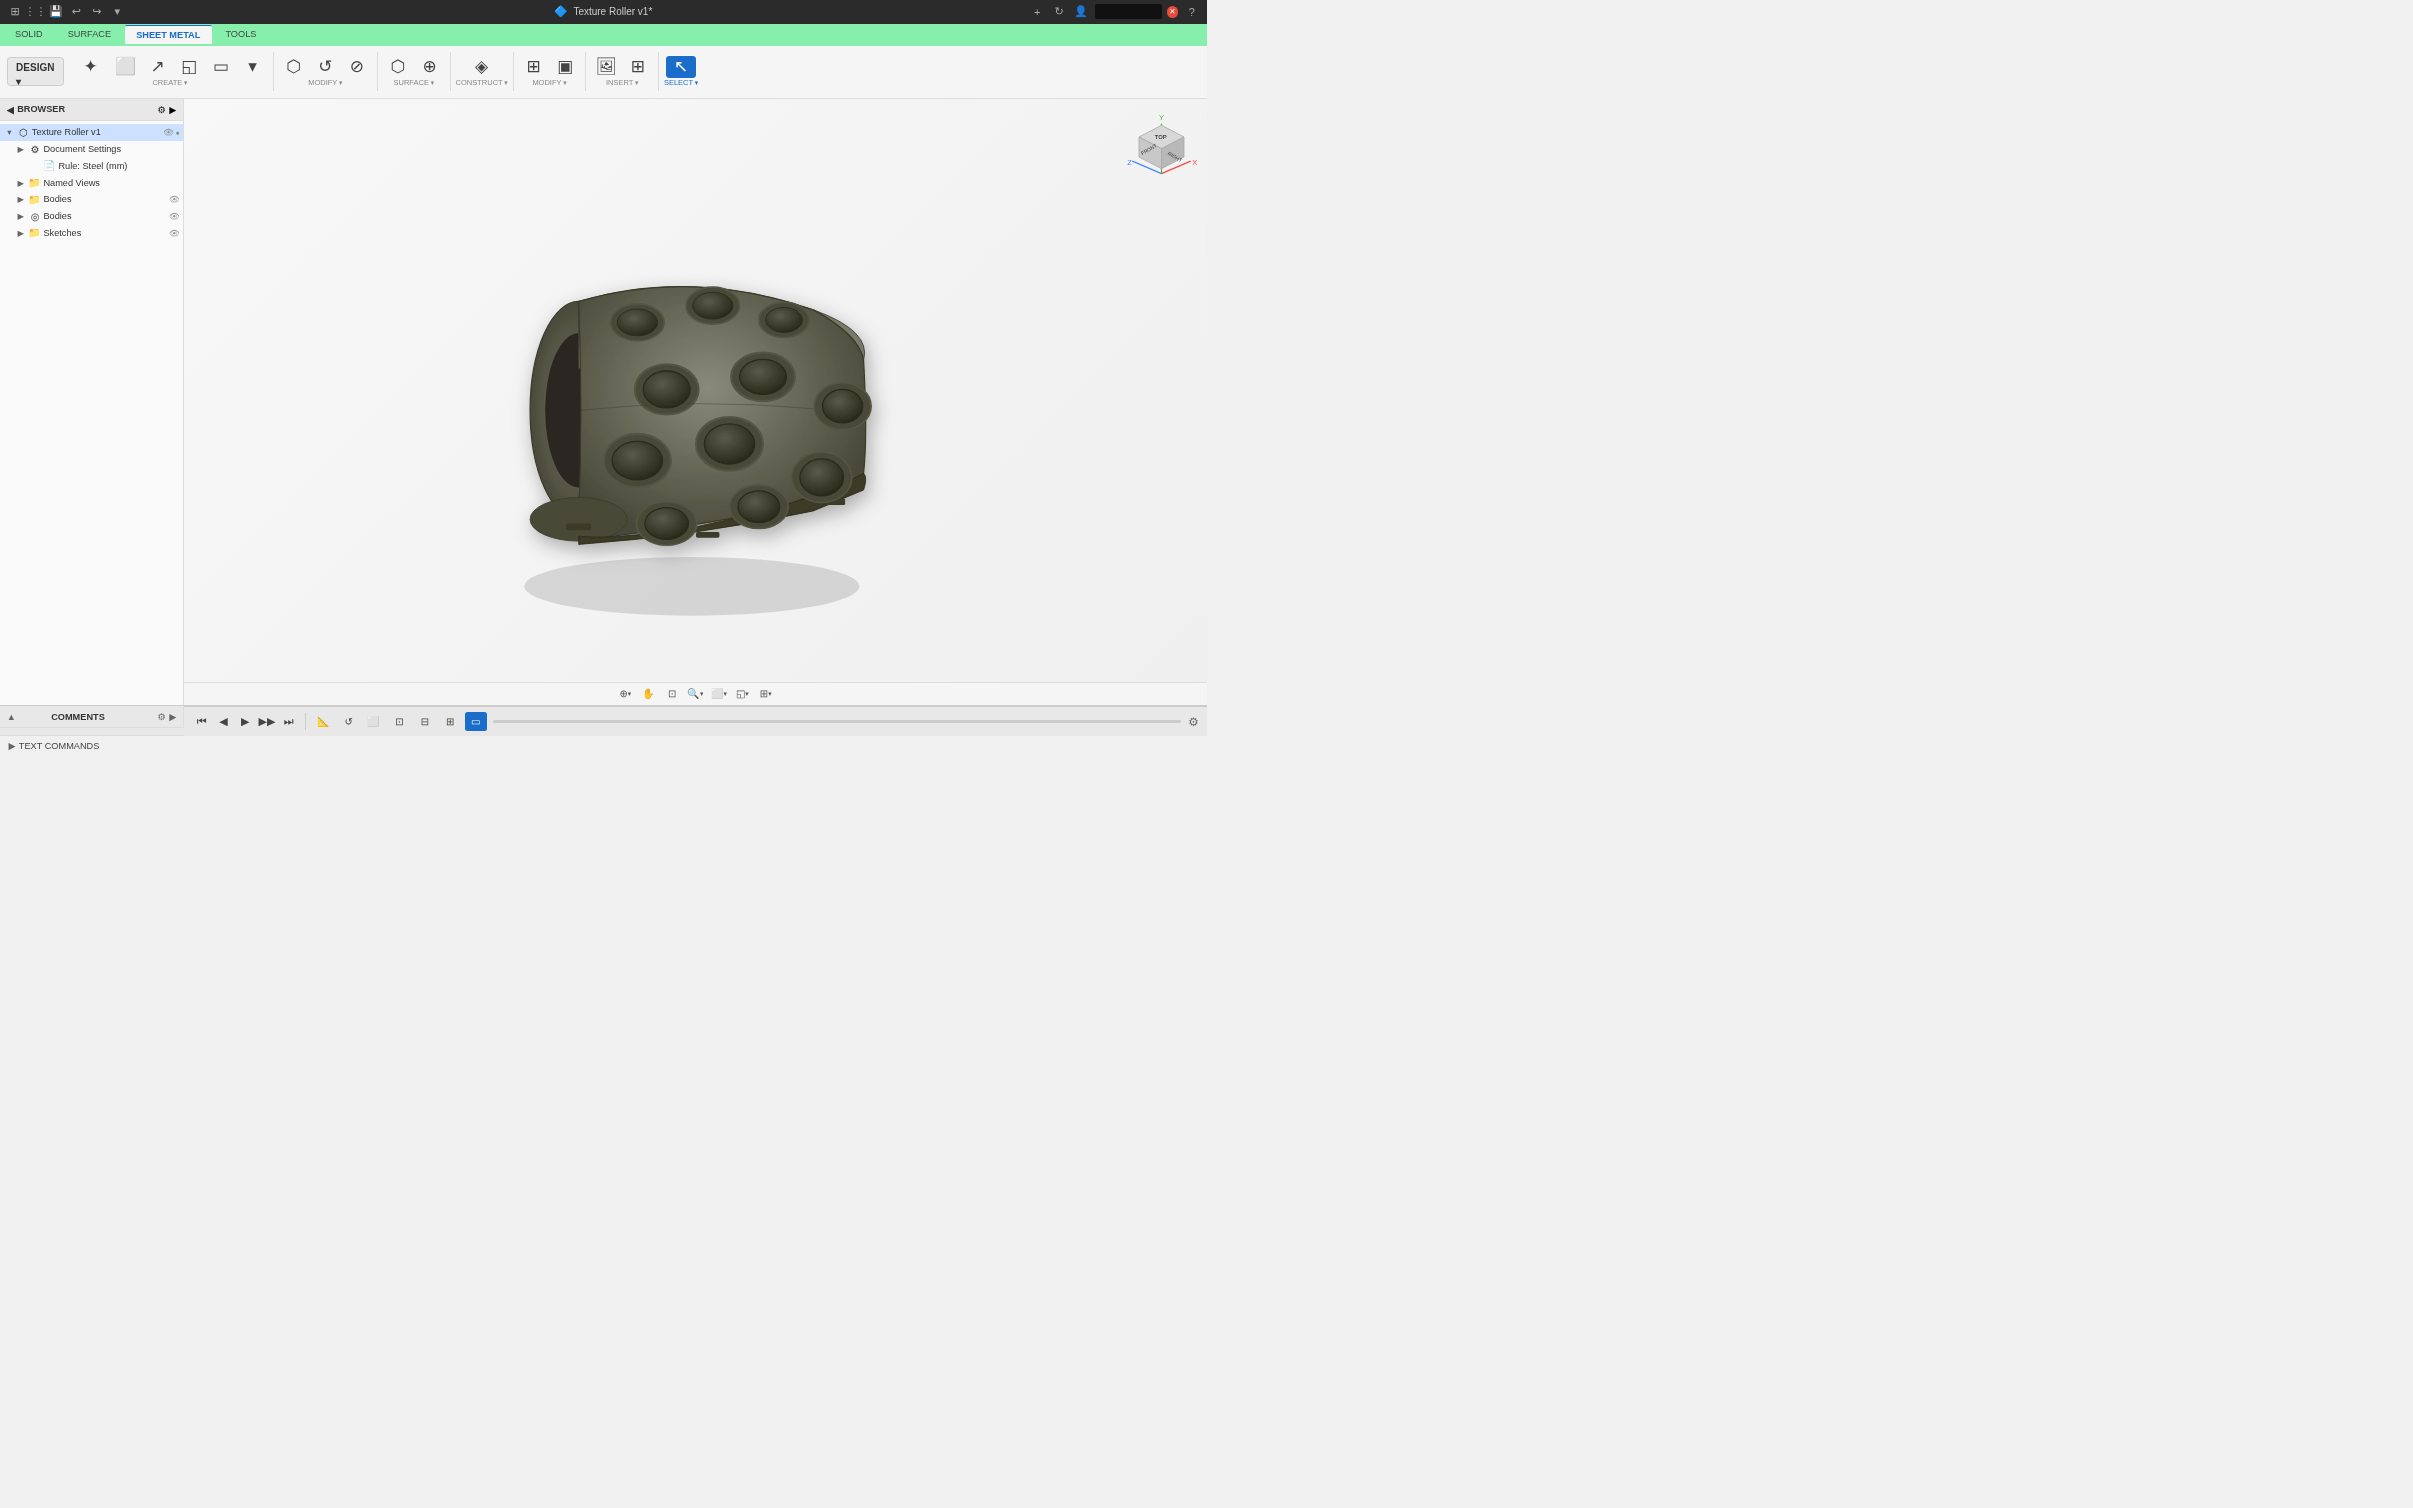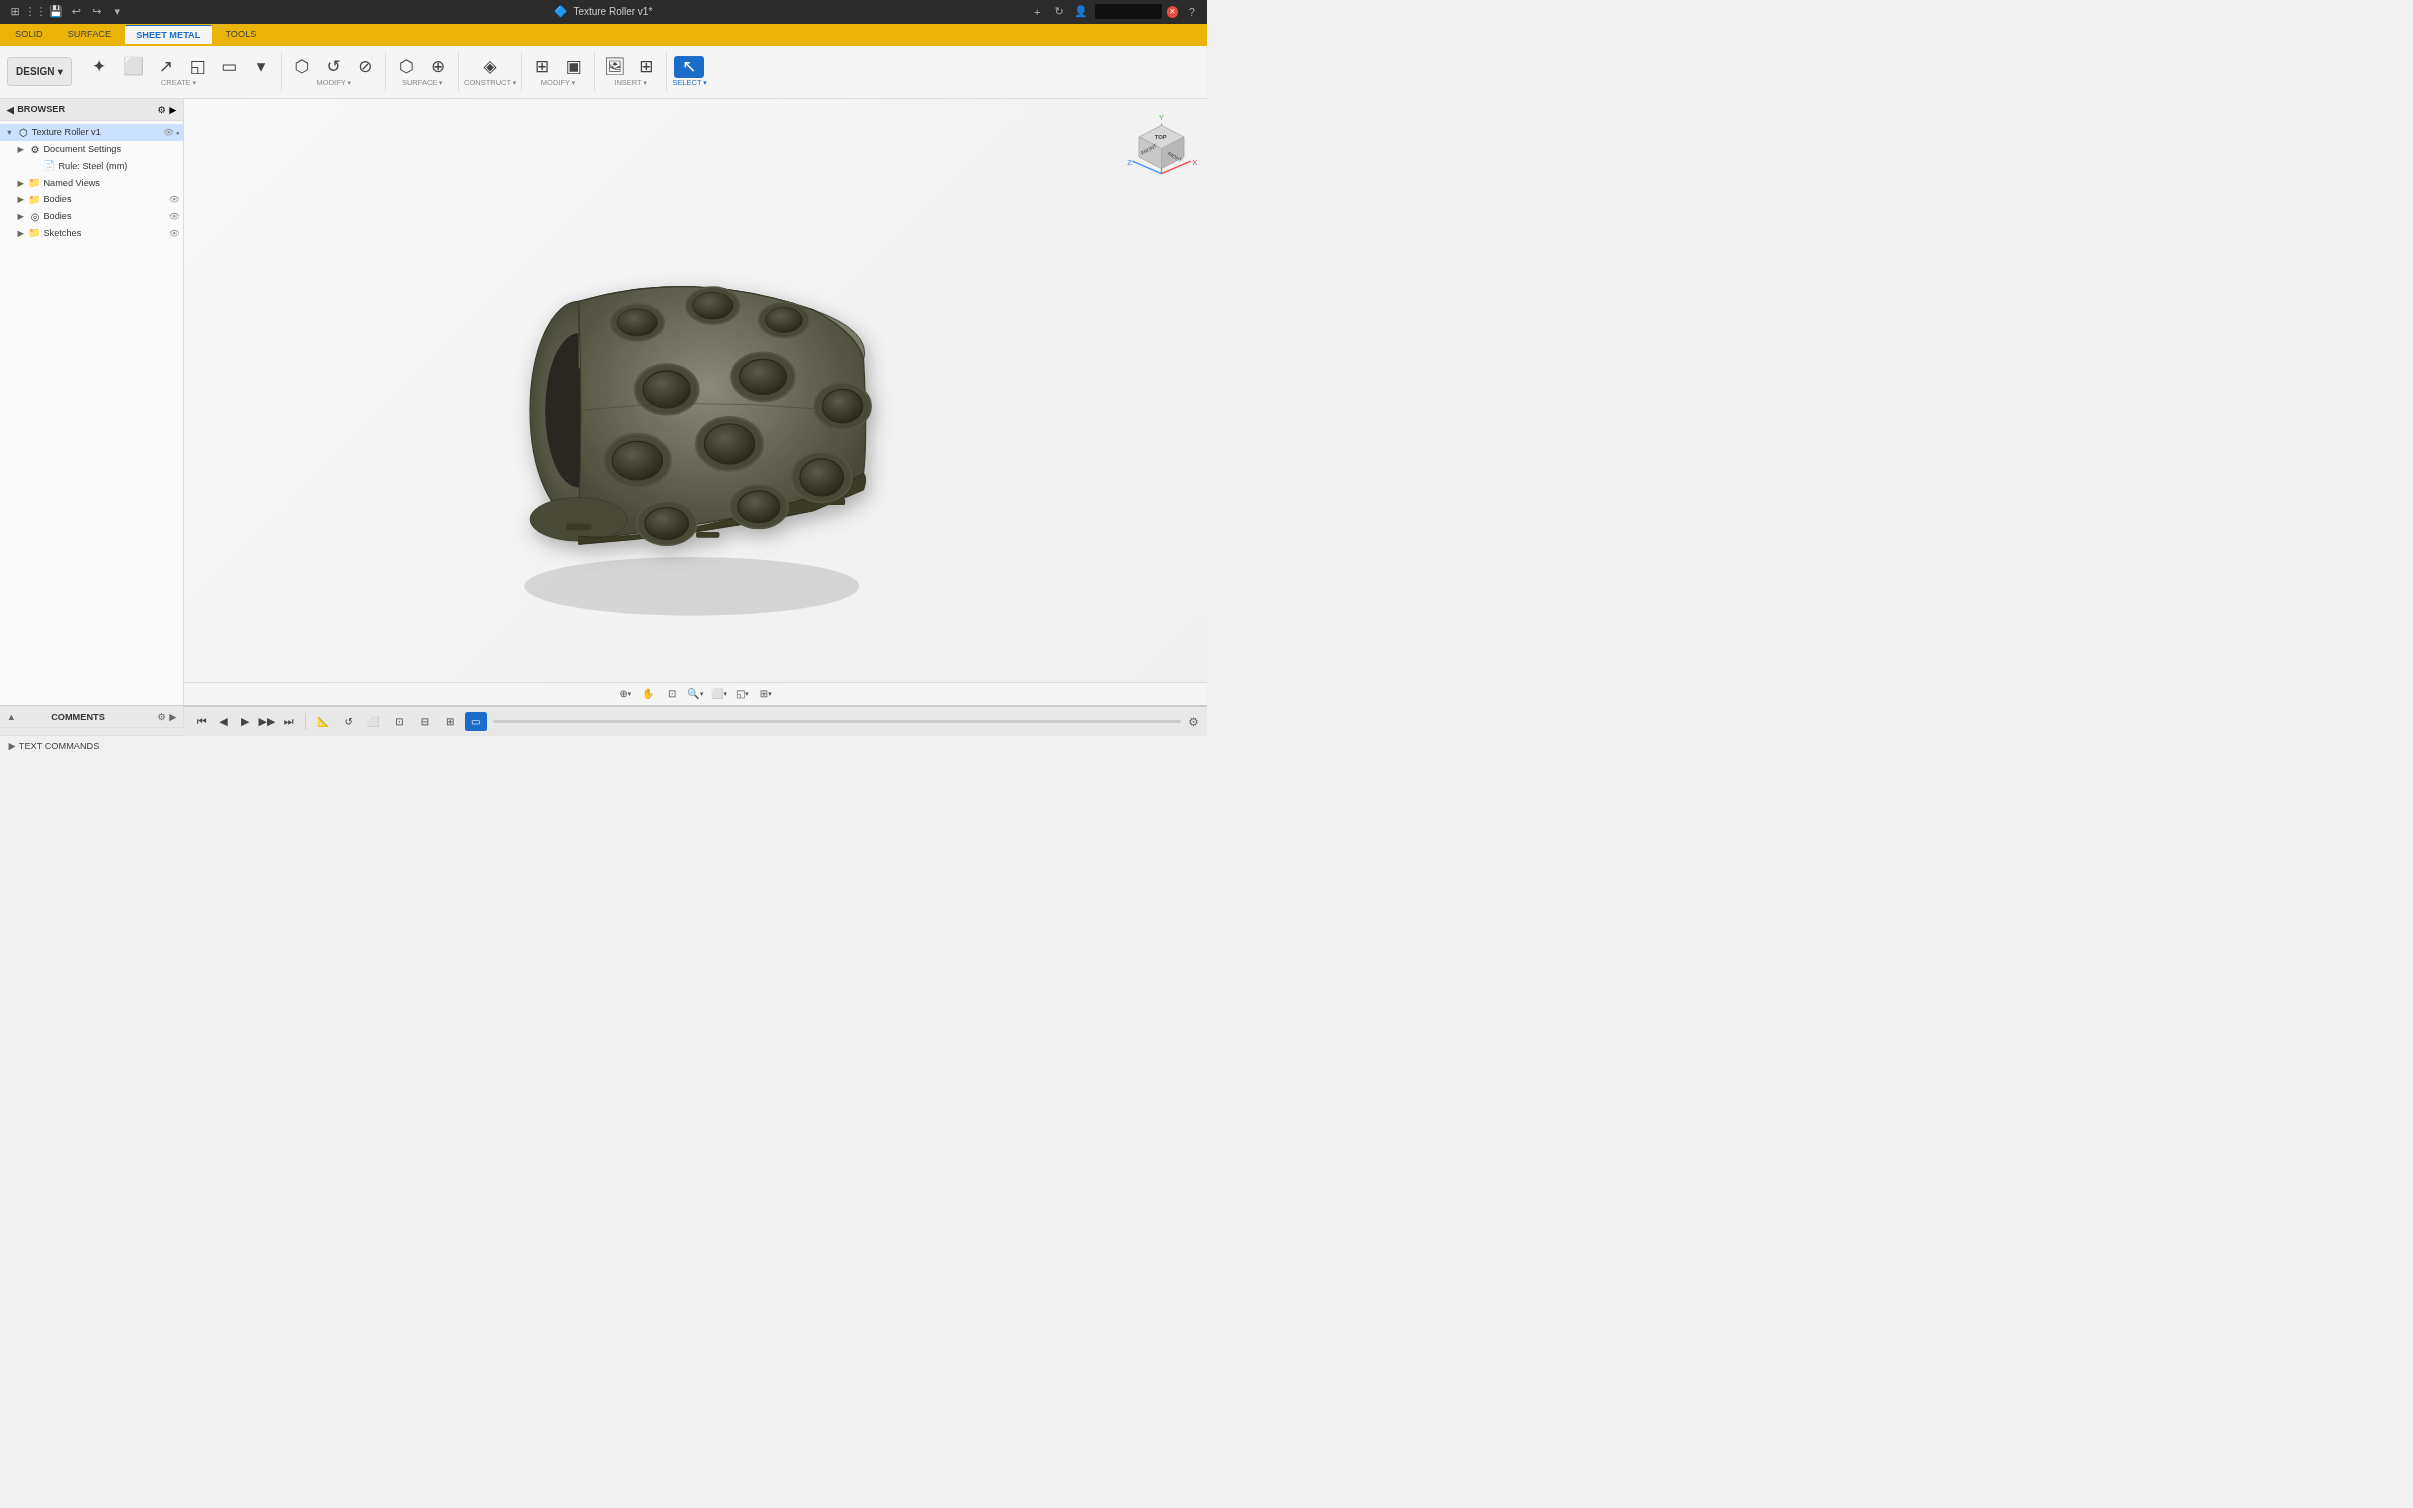--- a/index.html
+++ b/index.html
@@ -24,21 +24,21 @@
     
     #toolbar-container {
       background: #f5f5f5;
       border-bottom: 0.8px solid #ddd;
     }
 
     
     #tab-row {
       display: flex;
       align-items: center;
-      background: #eab308;
+      background: #86efac;
       height: 22px;
       padding-left: 3.4px;
       gap: 1.7px;
     }
     .toolbar-tab {
       padding: 2.5px 11.7px;
       font-size: 9.2px;
       color: #444;
       cursor: pointer;
       border-radius: 1.7px 1.7px 0 0;
@@ -76,24 +76,25 @@
     #design-btn {
       background: #e8e8e8;
       border: 0.8px solid #ccc;
       border-radius: 3.4px;
       padding: 3.4px 8.4px;
       font-size: 10px;
       font-weight: 600;
       color: #333;
       cursor: pointer;
       display: flex;
-      align-items: center;
+      align-items: flex-start;
       gap: 3.4px;
       margin-right: 6.7px;
       height: 28.5px;
+      flex-direction: column;
     }
     .section-label-arrow { font-size: 6.7px; }
 
     
     .toolbar-btn.select-active {
       background: #1a6dc8;
       color: white;
       border-radius: 3.4px;
     }
 

